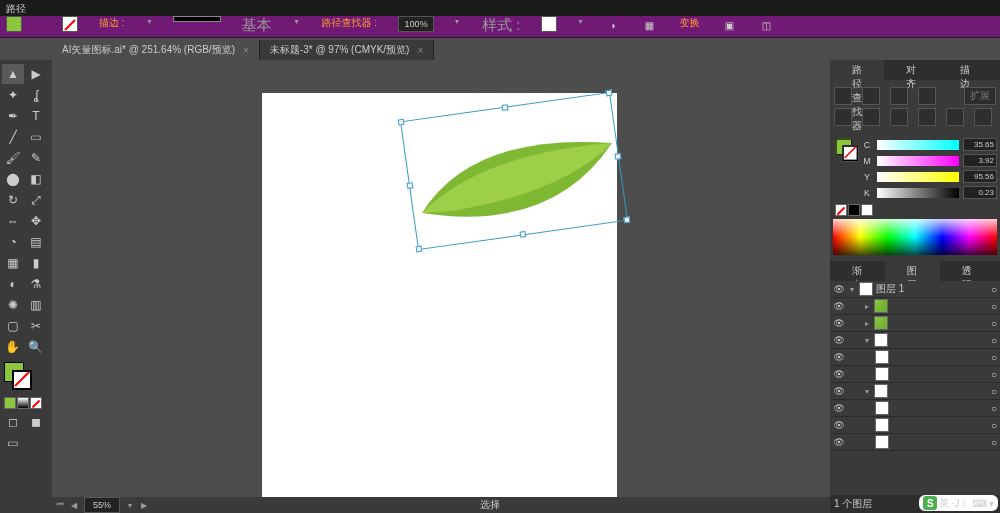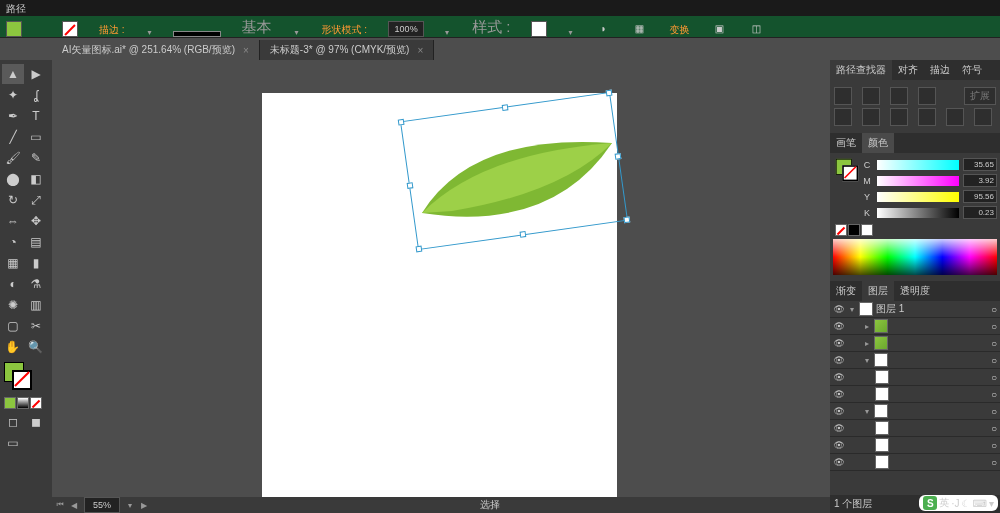--- a/index.html
+++ b/index.html
@@ -1,18 +1,18 @@
 <!DOCTYPE html>
 <html><head>
 <meta charset="utf-8">
 <style>
 *{margin:0;padding:0;box-sizing:border-box;font-family:"Microsoft YaHei",Arial,sans-serif;font-size:10px;color:#ccc;user-select:none}
 body{background:#323232;width:1000px;height:513px;overflow:hidden;position:relative}
 .titlebar{height:16px;background:#1a1a1a;padding:2px 6px;font-size:10px;display:flex;align-items:flex-start}
-.topbar{height:22px;background:#14532d;display:flex;align-items:flex-end;padding:0 6px;gap:19px;border-bottom:1px solid #222}
+.topbar{height:22px;background:#701a75;display:flex;align-items:flex-start;padding:0 6px;gap:19px;border-bottom:1px solid #222}
 .swatch{width:16px;height:16px;border:1px solid #555;display:inline-block}
 .swatch-green{background:#8cc63f}
 .swatch-none{background:#fff;position:relative}
 .swatch-none::after{content:"";position:absolute;left:0;right:0;top:50%;border-top:2px solid red;transform:rotate(-45deg)}
 .lbl-orange{color:#ff9933;font-size:10px;margin:0 2px}
 .lbl-grey{color:#999;font-size:15px;margin:0 2px}
 .stroke-line{width:48px;height:6px;background:#000;border:1px solid #888}
 .pct-box{width:36px;height:16px;background:#222;border:1px solid #555;font-size:9px;display:flex;align-items:center;justify-content:center}
 .ico-btn{width:18px;height:18px;display:flex;align-items:center;justify-content:center;cursor:pointer}
 .tabsrow{height:22px;background:#4d4d4d;display:flex;align-items:flex-end;padding-left:52px}
@@ -31,21 +31,21 @@
 .minisw{display:flex;gap:1px;margin:2px}
 .ms{width:12px;height:12px;border:1px solid #666}
 .canvas{flex:1;background:#4d4d4d;position:relative}
 .artboard{position:absolute;left:210px;top:33px;width:355px;height:405px;background:#fff}
 .leaf{position:absolute;left:150px;top:30px}
 .bbox{position:absolute;left:146px;top:13px;width:212px;height:130px;border:1px solid #3399cc;transform:rotate(-8deg)}
 .handle{position:absolute;width:6px;height:6px;background:#fff;border:1px solid #3399cc}
 .scrollh{position:absolute;bottom:0;left:0;right:0;height:16px;background:#3a3a3a;display:flex;align-items:center;padding:0 4px;gap:6px}
 .rpanel{width:170px;background:#3a3a3a;display:flex;flex-direction:column}
 .panel-tabs{height:20px;background:#2e2e2e;display:flex;font-size:9px}
-.ptab{padding:3px 6px;cursor:pointer}
+.ptab{padding:3px 22px;cursor:pointer}
 .ptab.active{background:#3a3a3a}
 .panel-body{padding:4px;font-size:9px}
 .sect-lbl{color:#999;font-size:9px;margin:3px 0}
 .icon-row{display:flex;gap:10px;margin:3px 0}
 .pf-ico{width:18px;height:18px;border:1px solid #555;background:#2e2e2e;cursor:pointer}
 .color-panel{background:#3a3a3a;padding:3px}
 .slider-row{display:flex;align-items:center;gap:4px;height:15px;margin:1px 0}
 .sl-lbl{width:12px;text-align:center;font-size:9px}
 .sl-track{flex:1;height:10px;position:relative;cursor:pointer}
 .sl-val{width:34px;height:13px;background:#222;border:1px solid #555;font-size:8px;display:flex;align-items:center;justify-content:end;padding-right:2px}
@@ -74,21 +74,21 @@
 
 <div class="topbar">
   <span class="swatch swatch-green"></span>
   <span style="width:2px"></span>
   <span class="swatch swatch-none"></span>
   <span class="lbl-orange">描边 :</span>
   <span class="tri">▾</span>
   <span class="stroke-line"></span>
   <span class="lbl-grey">基本</span>
   <span class="tri">▾</span>
-  <span class="lbl-orange">形状模式 :</span>
+  <span class="lbl-orange">路径查找器 :</span>
   <span class="pct-box">100%</span>
   <span class="tri">▾</span>
   <span class="lbl-grey">样式 :</span>
   <span class="swatch" style="background:#fff"></span>
   <span class="tri">▾</span>
   <span class="ico-btn">◑</span>
   <span class="ico-btn">▦</span>
   <span class="lbl-orange">变换</span>
   <span class="ico-btn">▣</span>
   <span class="ico-btn">◫</span>
@@ -229,24 +229,20 @@
       <div class="icon-row">
         <div class="pf-ico"></div>
         <div class="pf-ico"></div>
         <div class="pf-ico"></div>
         <div class="pf-ico"></div>
         <div class="pf-ico"></div>
         <div class="pf-ico"></div>
       </div>
     </div>
 
-    <div class="panel-tabs">
-      <div class="ptab">画笔</div>
-      <div class="ptab active" style="background:#4a4a4a">颜色</div>
-    </div>
     <div class="color-panel">
       <div style="display:flex;gap:4px">
         <div style="width:24px">
           <div class="fillstroke" style="margin:0;transform:scale(.8)">
             <div class="fillbox"></div>
               <div class="strokebox"></div>
           </div>
         </div>
         <div style="flex:1">
           <div class="slider-row">

